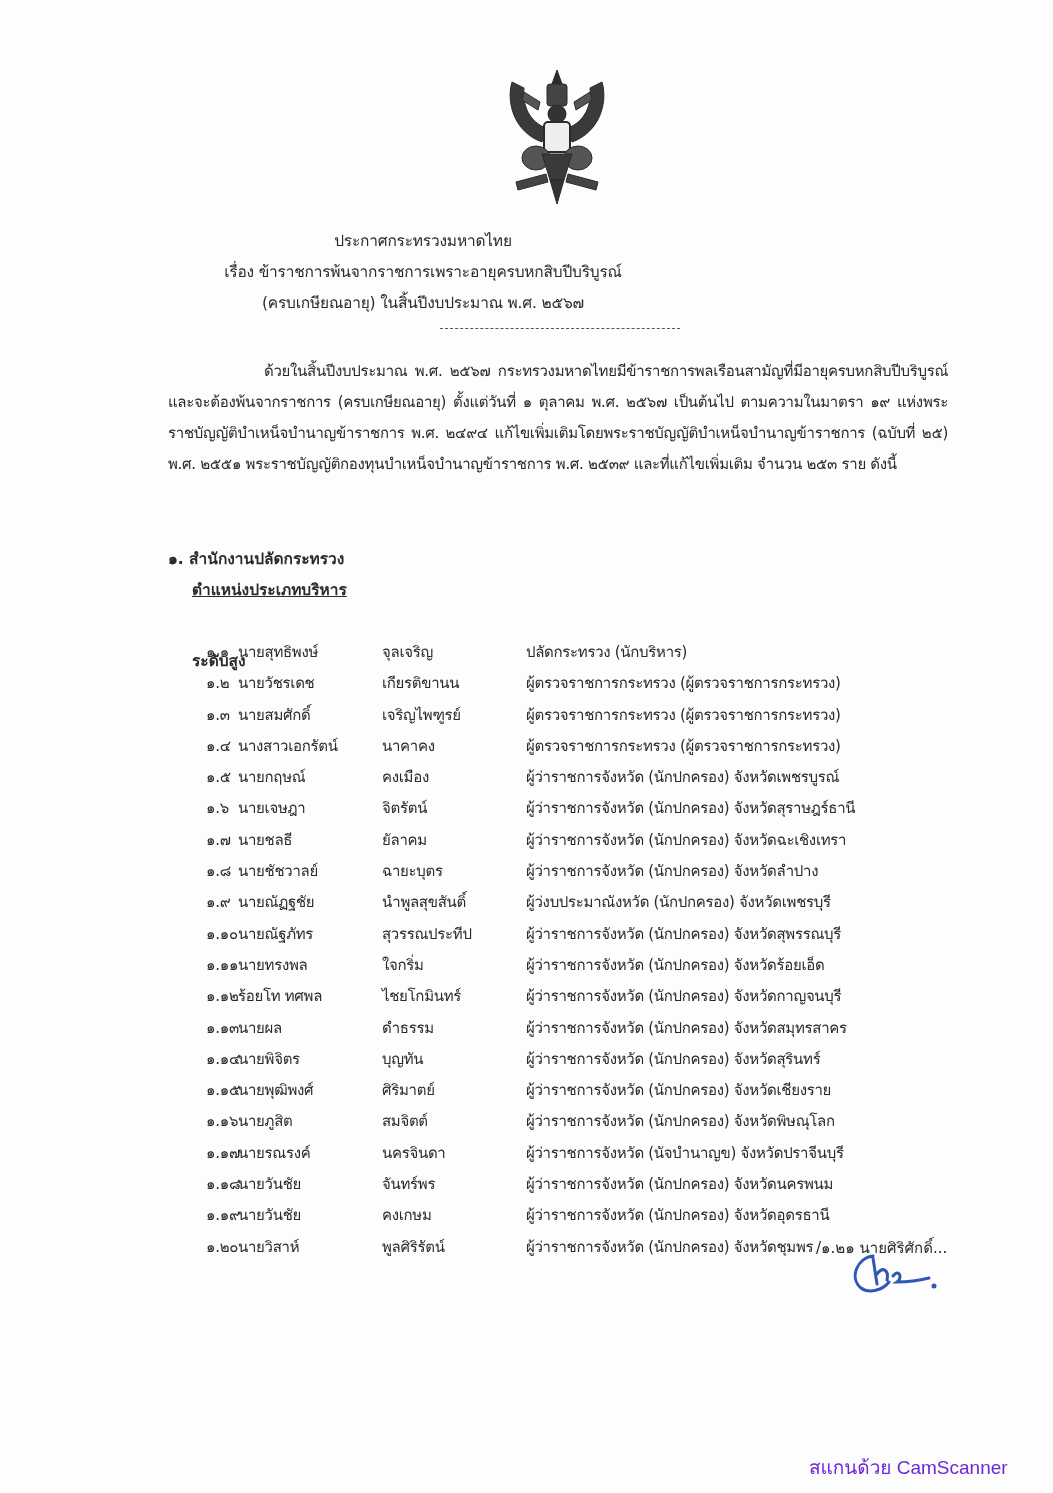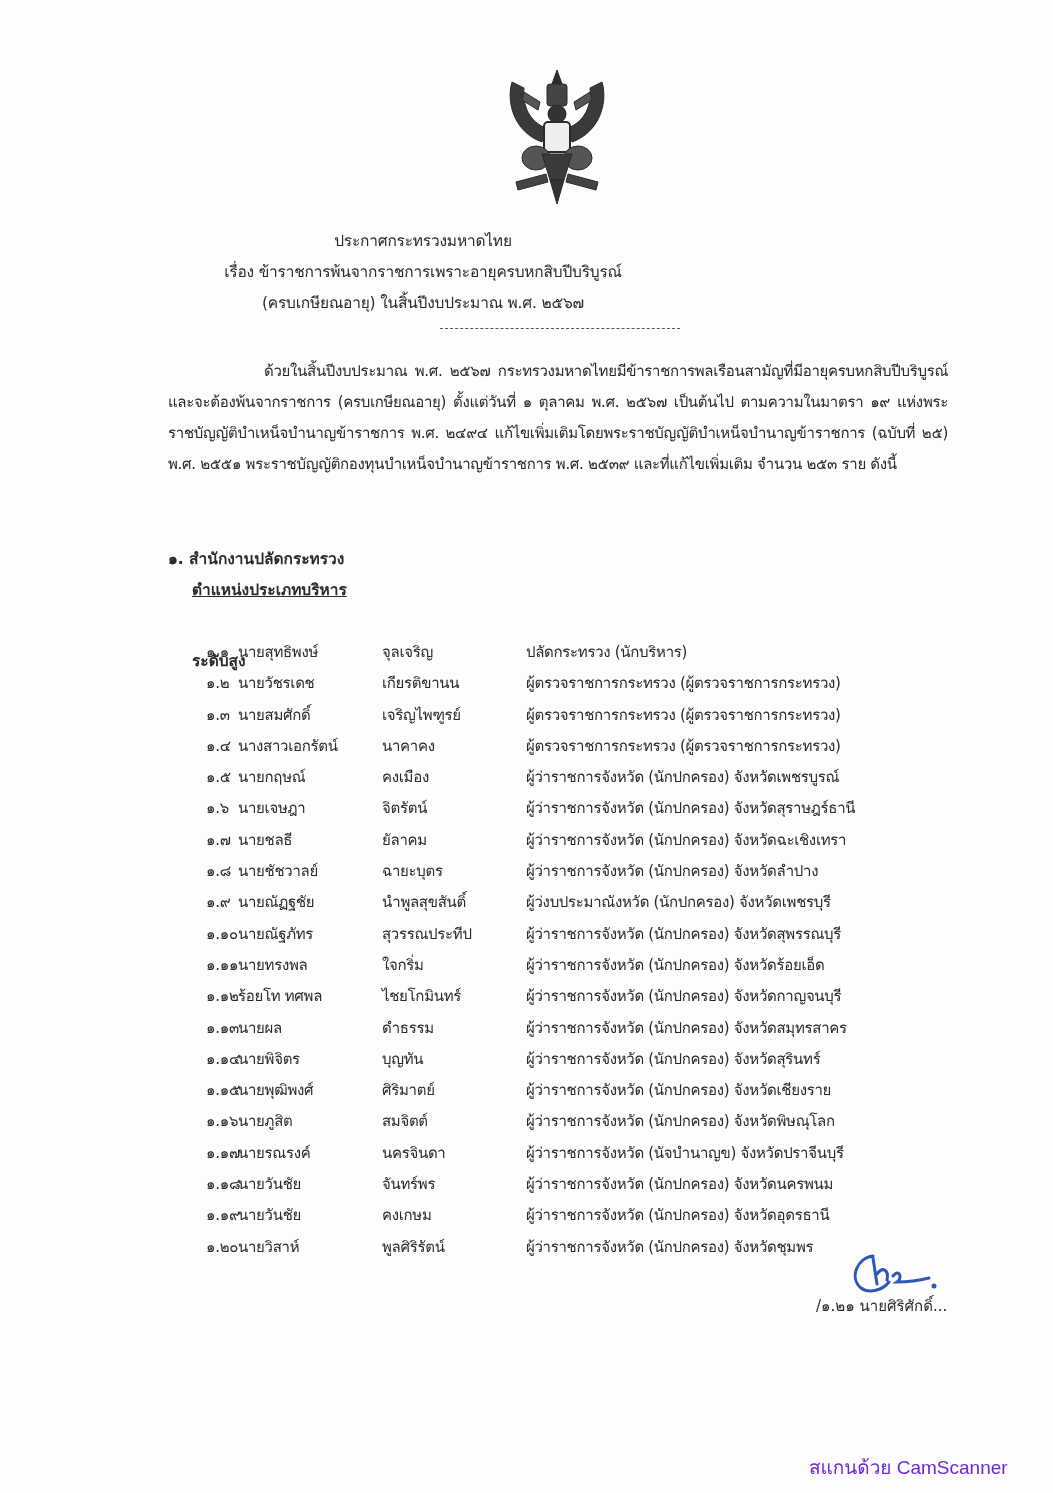--- a/index.html
+++ b/index.html
@@ -21,21 +21,21 @@
     .subsection { position: absolute; left: 192px; font-size: 15.5px; font-weight: bold; }
     .subsection.underline { text-decoration: underline; }
     .rows { position: absolute; left: 190px; top: 640px; }
     .row { position: relative; height: 31.3px; font-size: 15px; white-space: nowrap; letter-spacing: -0.3px; }
     .row span { position: absolute; top: 0; }
     .c-num { left: 0; margin-left: 16px; }
     .c-first { left: 48px; }
     .c-last { left: 192px; }
     .c-pos { left: 336px; }
     .signature { position: absolute; left: 843px; top: 1248px; width: 95px; height: 48px; }
-    .continue { position: absolute; left: 816px; top: 1294px; font-size: 15px; }
+    .continue { position: absolute; left: 816px; top: 1236px; font-size: 15px; }
     .watermark { position: absolute; left: 809px; top: 1452px; font-family: "Liberation Sans", sans-serif; font-size: 19px; color: #6d28d9; }
   </style>
 </head>
 <body>
 
 <div class="page">
 
   <svg class="emblem" viewBox="0 0 110 150">
     <g fill="#2b2b2b" stroke="#2b2b2b">
       <path d="M55 8 L60 22 L50 22 Z"></path>

